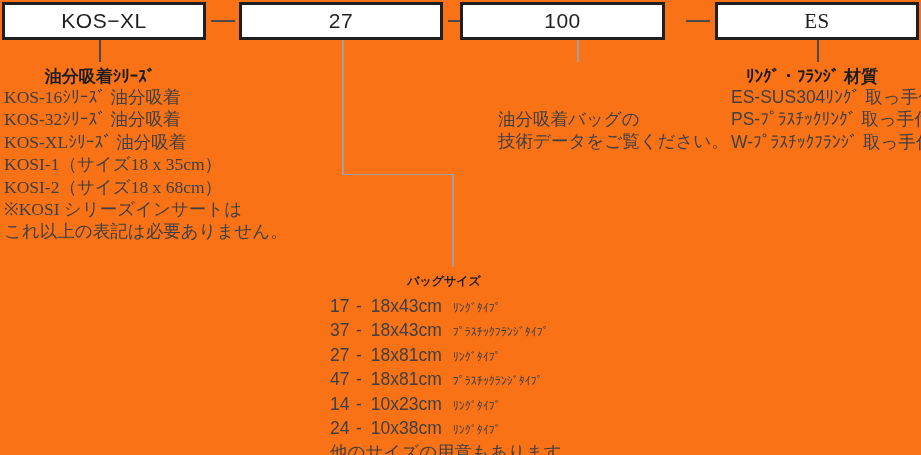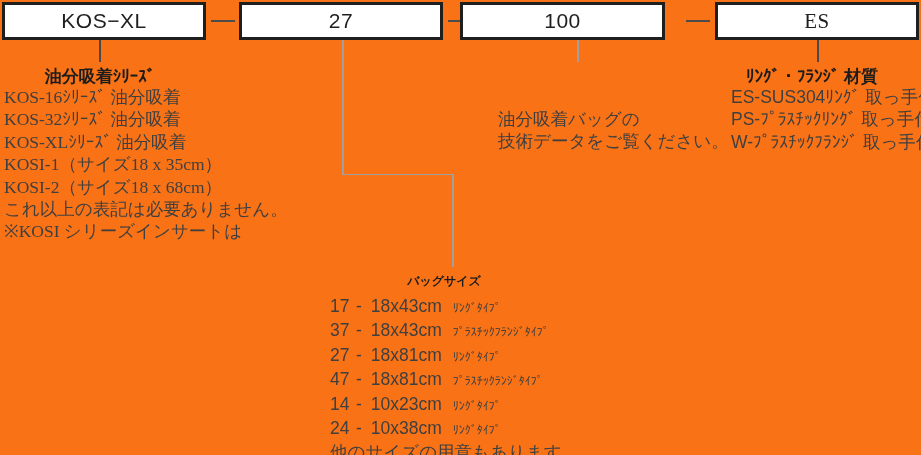--- a/index.html
+++ b/index.html
@@ -76,22 +76,22 @@
   <div class="line elbow-h"></div>
   <div class="line elbow-v2"></div>
 
   <div class="sec-heading centered series-head">油分吸着ｼﾘｰｽﾞ</div>
   <div class="text-block series-body">
     <div class="body-line">KOS-16ｼﾘｰｽﾞ 油分吸着</div>
     <div class="body-line">KOS-32ｼﾘｰｽﾞ 油分吸着</div>
     <div class="body-line">KOS-XLｼﾘｰｽﾞ 油分吸着</div>
     <div class="body-line">KOSI-1（サイズ18 x 35cm）</div>
     <div class="body-line">KOSI-2（サイズ18 x 68cm）</div>
+    <div class="body-line">※KOSI シリーズインサートは</div>
     <div class="body-line">これ以上の表記は必要ありません。</div>
-    <div class="body-line">※KOSI シリーズインサートは</div>
   </div>
 
   <div class="text-block filtration-body">
     <div class="body-line">油分吸着バッグの</div>
     <div class="body-line">技術データをご覧ください。</div>
   </div>
 
   <div class="sec-heading centered material-head">ﾘﾝｸﾞ・ﾌﾗﾝｼﾞ 材質</div>
   <div class="text-block material-body">
     <div class="body-line">ES-SUS304ﾘﾝｸﾞ 取っ手付き</div>

